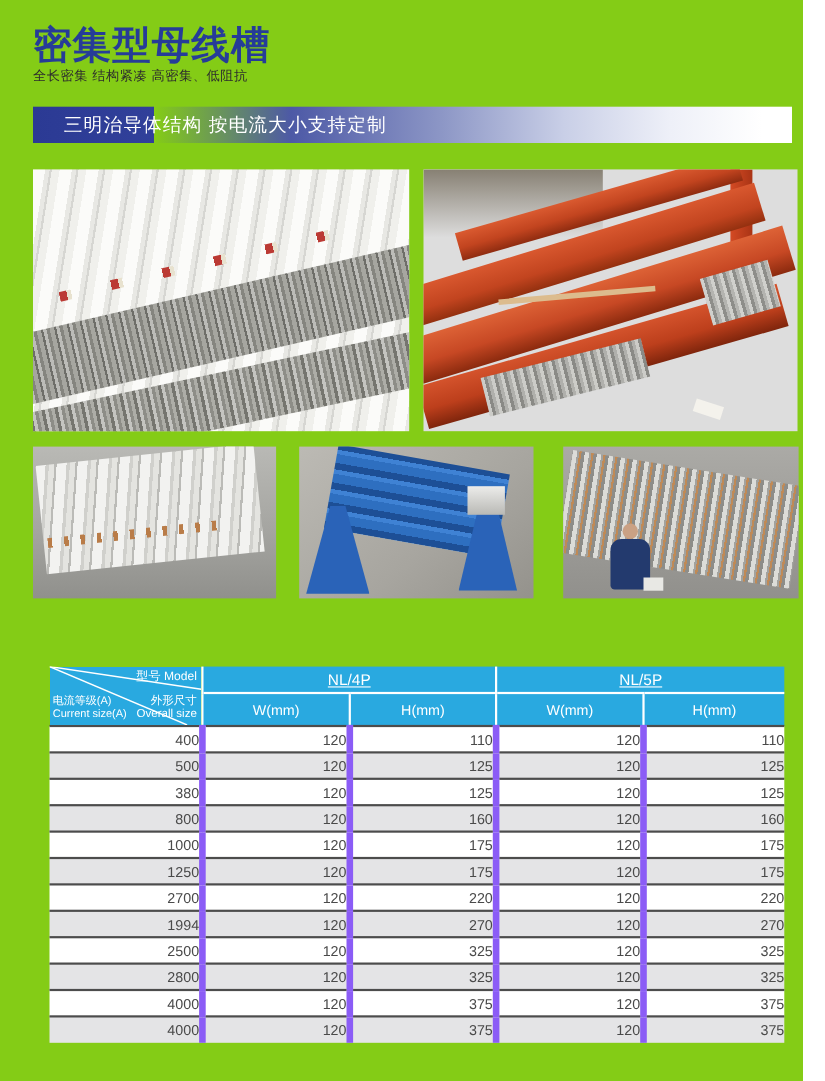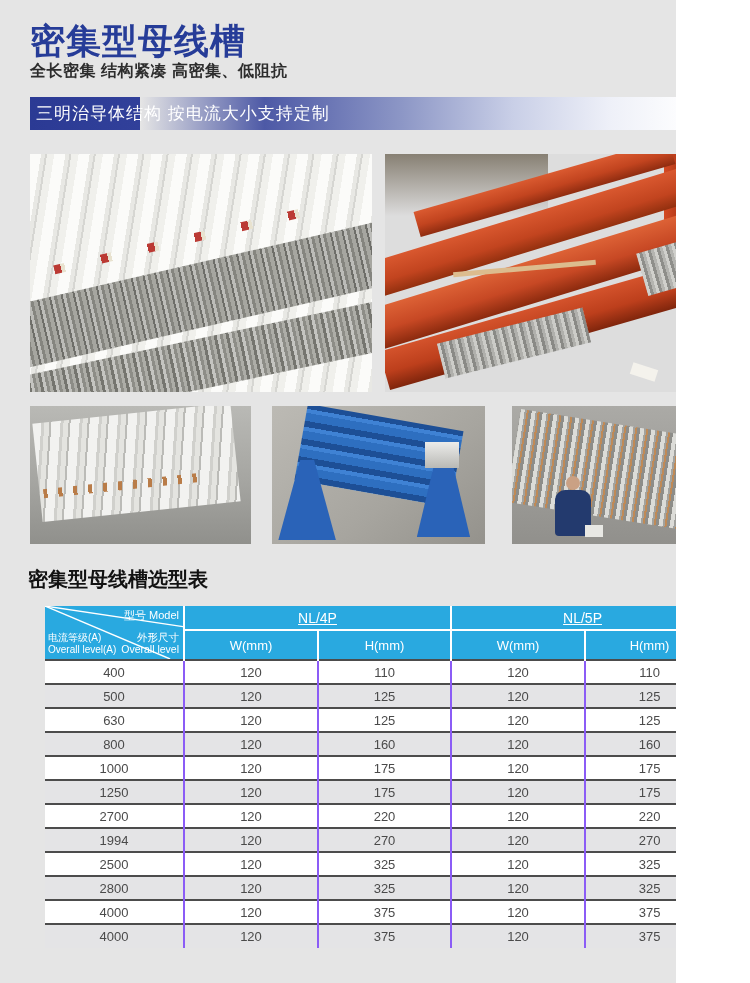--- a/index.html
+++ b/index.html
@@ -1,29 +1,29 @@
 <!DOCTYPE html>
 <html><head>
 <meta charset="utf-8">
 <style>
   * { margin:0; padding:0; box-sizing:border-box; }
   html,body { background:#fff; }
   body { font-family:"Liberation Sans","DejaVu Sans",sans-serif; }
-  .page { position:relative; width:676px; height:983px; background:#e5e5e5; overflow:hidden; }
+  .page { position:relative; width:730px; height:983px; background:#84cc16; overflow:hidden; }
 
   
   .title { position:absolute; left:30px; top:18px; font-size:35px; font-weight:bold;
            color:#263c98; letter-spacing:1px; }
-  .subtitle { position:absolute; left:30px; top:61px; font-size:16px; font-weight:700;
+  .subtitle { position:absolute; left:30px; top:61px; font-size:12px; font-weight:400;
               color:#2d2d2d; letter-spacing:0.5px; }
   .banner { position:absolute; left:30px; top:97px; width:690px; height:33px;
             background:linear-gradient(90deg,#2b3a94 0%,#31409a 16%,#55429e00 0,
                        #4d59a6 34%,#8d97c6 54%,#c9cfe7 70%,#eef0f8 84%,#ffffff 96%);
             line-height:33px; }
-  .banner span { color:#fff; font-size:17px; padding-left:6px; letter-spacing:1px; }
+  .banner span { color:#fff; font-size:17px; padding-left:28px; letter-spacing:1px; }
 
   
   figure { position:absolute; overflow:hidden; background:#ddd; }
   figure > div { position:absolute; }
   .photoA { left:30px; top:154px; width:342px; height:238px;
       background:repeating-linear-gradient(99deg,#fbfbf9 0 11px,#e8e8e4 11px 15px,#d6d6d2 15px 17px,#f0f0ec 17px 24px); }
   .photoA .finband1 { left:-12px; top:45%; width:112%; height:27%; transform:rotate(-13deg);
       background:repeating-linear-gradient(90deg,#bcbcb8 0 3px,#85857f 3px 6px,#a6a6a0 6px 10px,#6e6e69 10px 12px); }
   .photoA .finband2 { left:-12px; top:77%; width:112%; height:21%; transform:rotate(-12deg);
       background:repeating-linear-gradient(90deg,#c4c4c0 0 3px,#8d8d87 3px 6px,#adada7 6px 9px,#75756f 9px 12px); }
@@ -92,23 +92,23 @@
   table.spec thead th { background:#29a9e0; color:#fff; font-weight:normal; padding:0; }
   th.corner { position:relative; height:54px; }
   th.group { font-size:14px; height:24px; border-left:2px solid #fff;text-decoration:underline; }
   th.sub { font-size:13px; height:30px; border-left:2px solid #fff; border-top:2px solid #fff; }
   .corner svg { position:absolute; left:0; top:0; width:100%; height:100%; }
   .corner .lbl { position:absolute; font-size:11px; line-height:1.2; color:#fff; }
   .corner .lbl-model { top:3px; right:4px;padding-left:35px; }
   .corner .lbl-size { bottom:3px; right:4px; text-align:right; font-size:10.5px; }
   .corner .lbl-current { bottom:3px; left:3px; text-align:left; font-size:10px; }
   .corner .lbl span { display:block; }
-  table.spec tbody td { height:24px; text-align:center; font-size:13px; color:#4a4a4a;
+  table.spec tbody td { height:24px; text-align:right; font-size:13px; color:#4a4a4a;
       background:#fff; border-top:2px solid #4c4c4c; }
-  table.spec tbody td + td { border-left:2px solid #8b5cf6; }
+  table.spec tbody td + td { border-left:6px solid #8b5cf6; }
   table.spec tbody tr.alt td { background:#e4e4e6; }
 </style>
 </head>
 <body>
 
 <div class="page">
 
   <h1 class="title">密集型母线槽</h1>
   <p class="subtitle">全长密集 结构紧凑 高密集、低阻抗</p>
 
@@ -148,45 +148,44 @@
     <div class="plateR"></div>
   </figure>
 
   <figure class="photoE" aria-label="母线槽排列与工人作业">
     <div class="array"></div>
     <div class="worker"></div>
     <div class="head"></div>
     <div class="tool"></div>
   </figure>
 
-  <h2 class="section-title">密集型母线槽选型表</h2>
 
   <table class="spec">
     <colgroup>
       <col style="width:139px">
         <col style="width:134px">
         <col style="width:133px">
       <col style="width:134px">
         <col style="width:128px">
     </colgroup>
     <thead>
       <tr>
         <th class="corner" rowspan="2">
           <svg viewBox="0 0 139 54" preserveAspectRatio="none">
             <line x1="0" y1="0" x2="139" y2="21" stroke="#ffffff" stroke-width="1.4"></line>
             <line x1="0" y1="0" x2="126" y2="54" stroke="#ffffff" stroke-width="1.4"></line>
           </svg>
           <span class="lbl lbl-model">型号 Model</span>
           <span class="lbl lbl-size">
             <span>外形尺寸</span>
-            <span>Overall level</span>
+            <span>Overall size</span>
           </span>
           <span class="lbl lbl-current">
             <span>电流等级(A)</span>
-            <span>Overall level(A)</span>
+            <span>Current size(A)</span>
           </span>
         </th>
         <th class="group" colspan="2">NL/4P</th>
         <th class="group" colspan="2">NL/5P</th>
       </tr>
       <tr>
         <th class="sub">W(mm)</th>
         <th class="sub">H(mm)</th>
         <th class="sub">W(mm)</th>
         <th class="sub">H(mm)</th>
@@ -201,21 +200,21 @@
           <td>110</td>
         </tr>
         <tr class="alt">
           <td>500</td>
           <td>120</td>
           <td>125</td>
           <td>120</td>
           <td>125</td>
         </tr>
         <tr>
-          <td>630</td>
+          <td>380</td>
           <td>120</td>
           <td>125</td>
           <td>120</td>
           <td>125</td>
         </tr>
         <tr class="alt">
           <td>800</td>
           <td>120</td>
           <td>160</td>
           <td>120</td>

